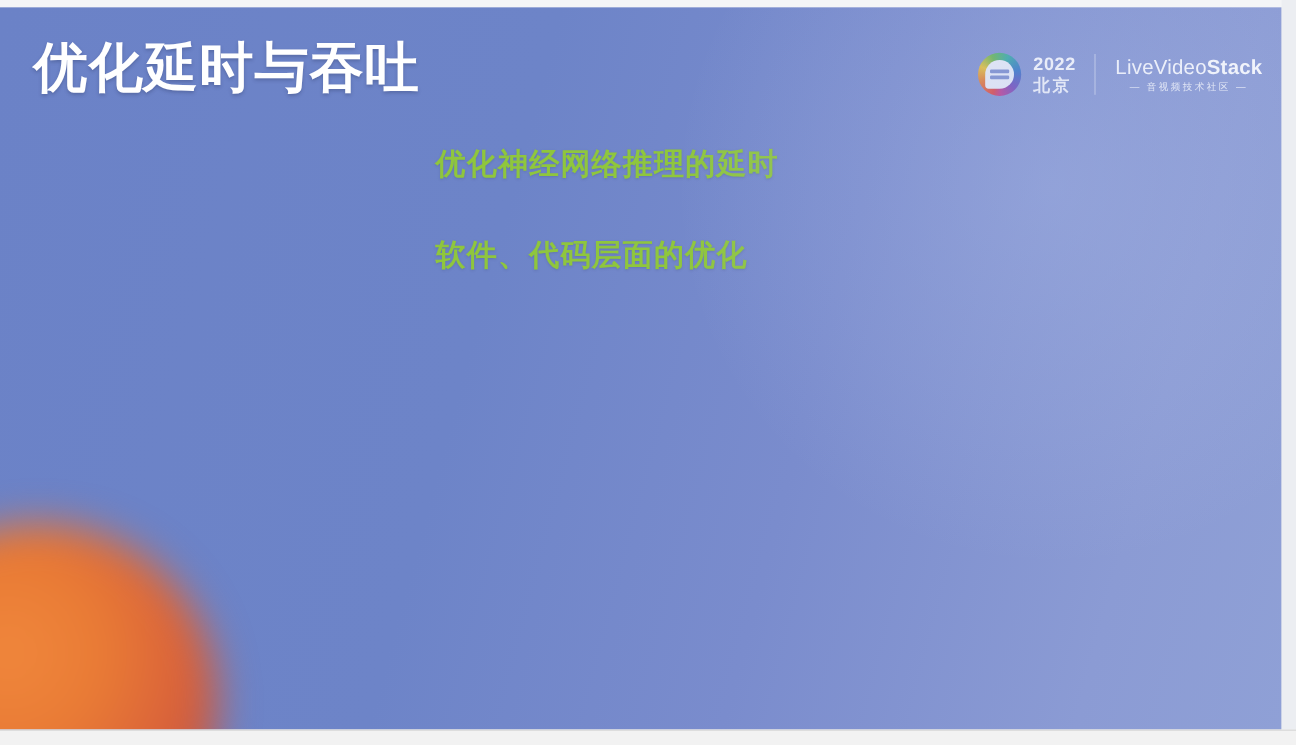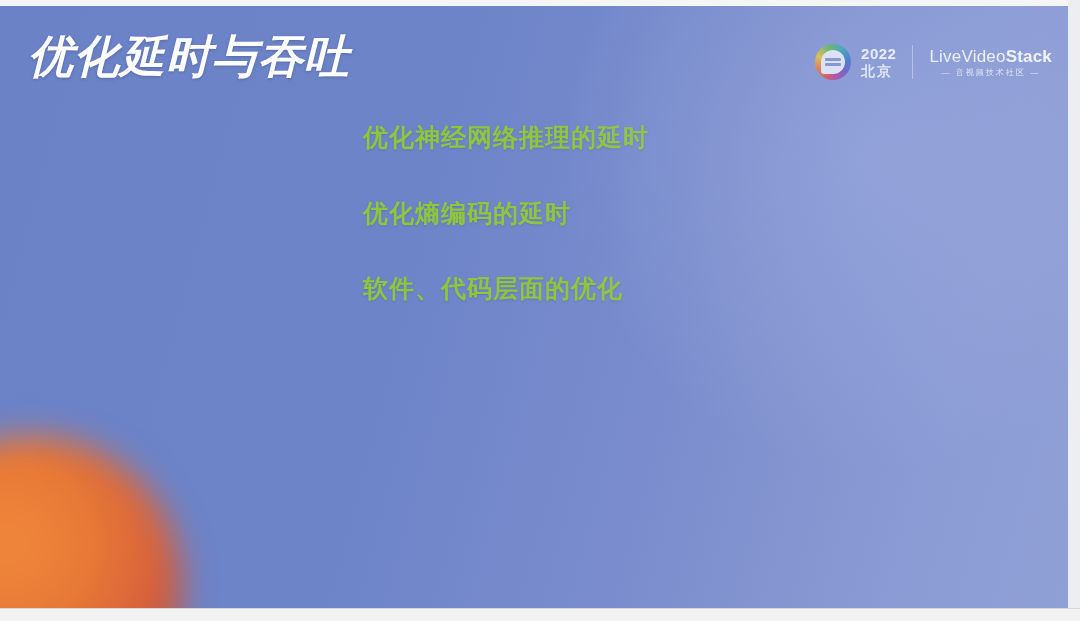--- a/index.html
+++ b/index.html
@@ -80,21 +80,20 @@
     position: absolute;
     left: 28px;
     top: 26px;
     color: #ffffff;
     font-size: 45px;
     font-weight: bold;
     letter-spacing: 1px;
     line-height: 1.1;
     white-space: nowrap;
     text-shadow: 0 1px 3px rgba(40,50,90,0.30);
-    font-style: italic;
   }
 
   
   .bullets {
     position: absolute;
     left: 363px;
     top: 118px;
     display: flex;
     flex-direction: column;
   }
@@ -235,21 +234,20 @@
 <div class="page">
 
   <div class="slide">
 
     <div class="blob"></div>
 
     <div class="title">优化延时与吞吐</div>
 
     <div class="bullets">
       <div class="bullet-line">优化神经网络推理的延时</div>
-      <div class="bullet-line">优化熵编码的延时</div>
       <div class="bullet-line">软件、代码层面的优化</div>
     </div>
 
     <div class="logo-bar">
 
       <div class="logo-mark">
         <div class="hole"></div>
       </div>
 
       <div class="logo-year">

